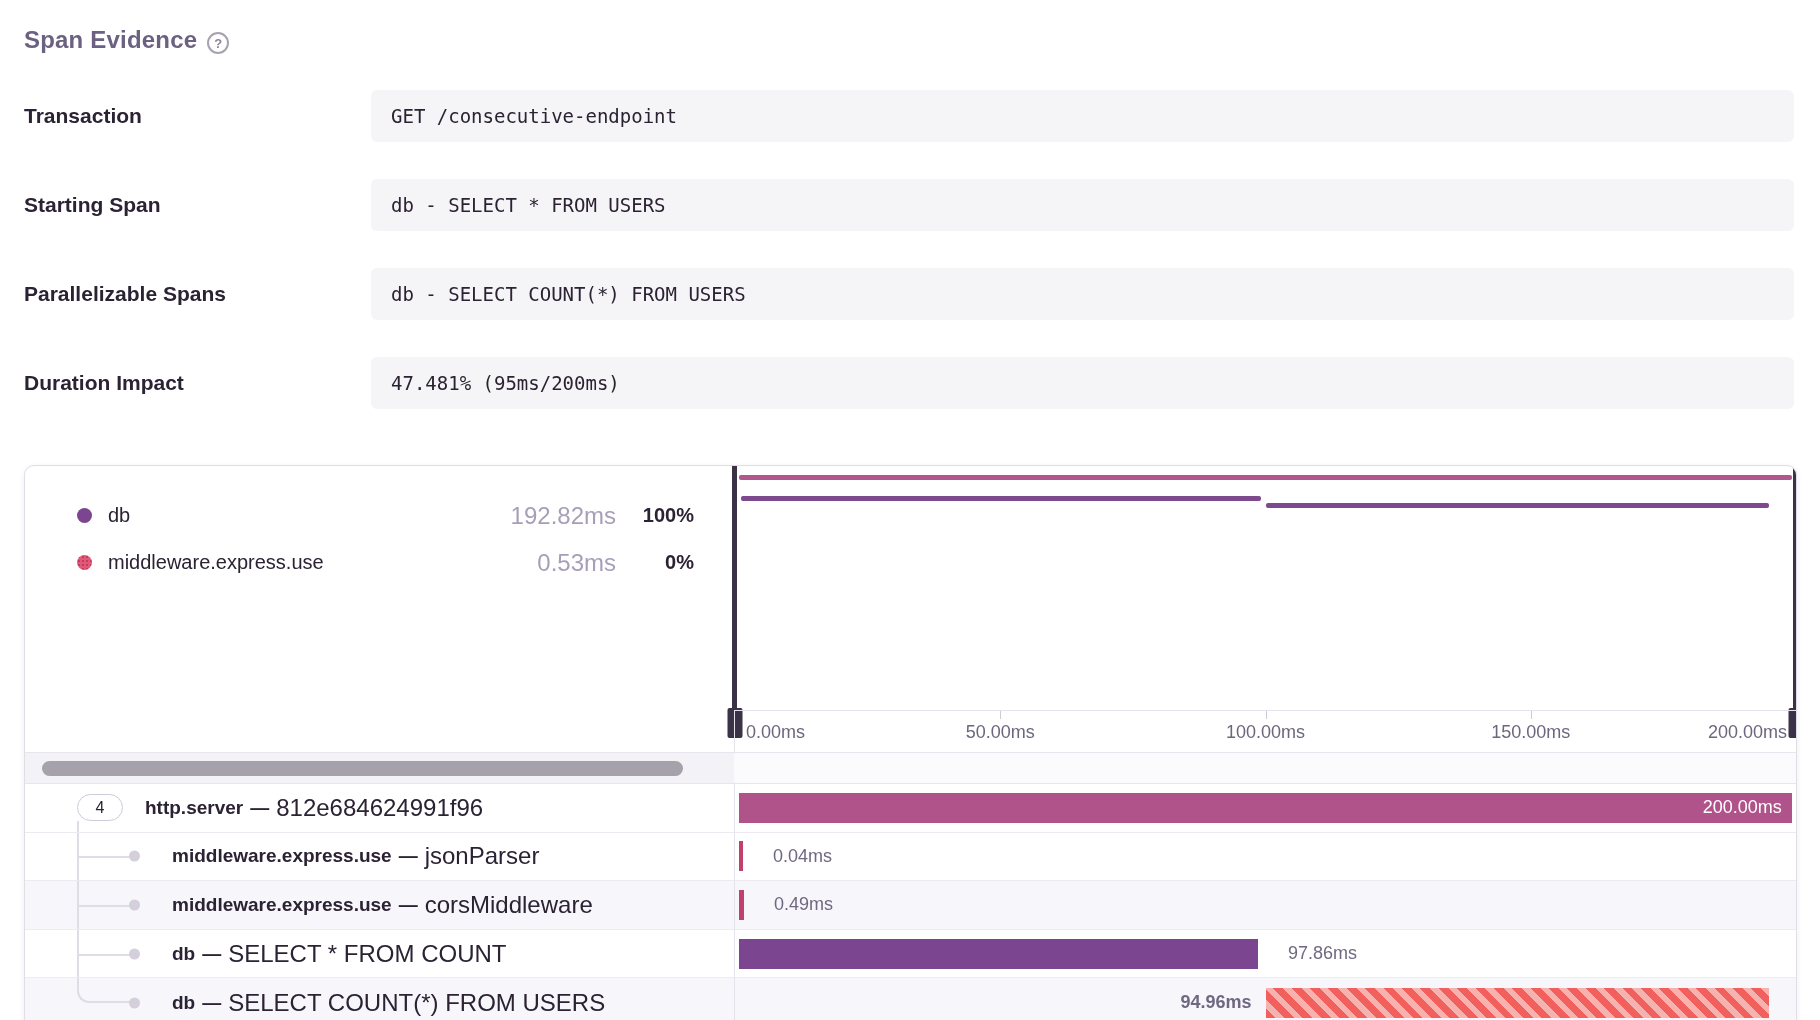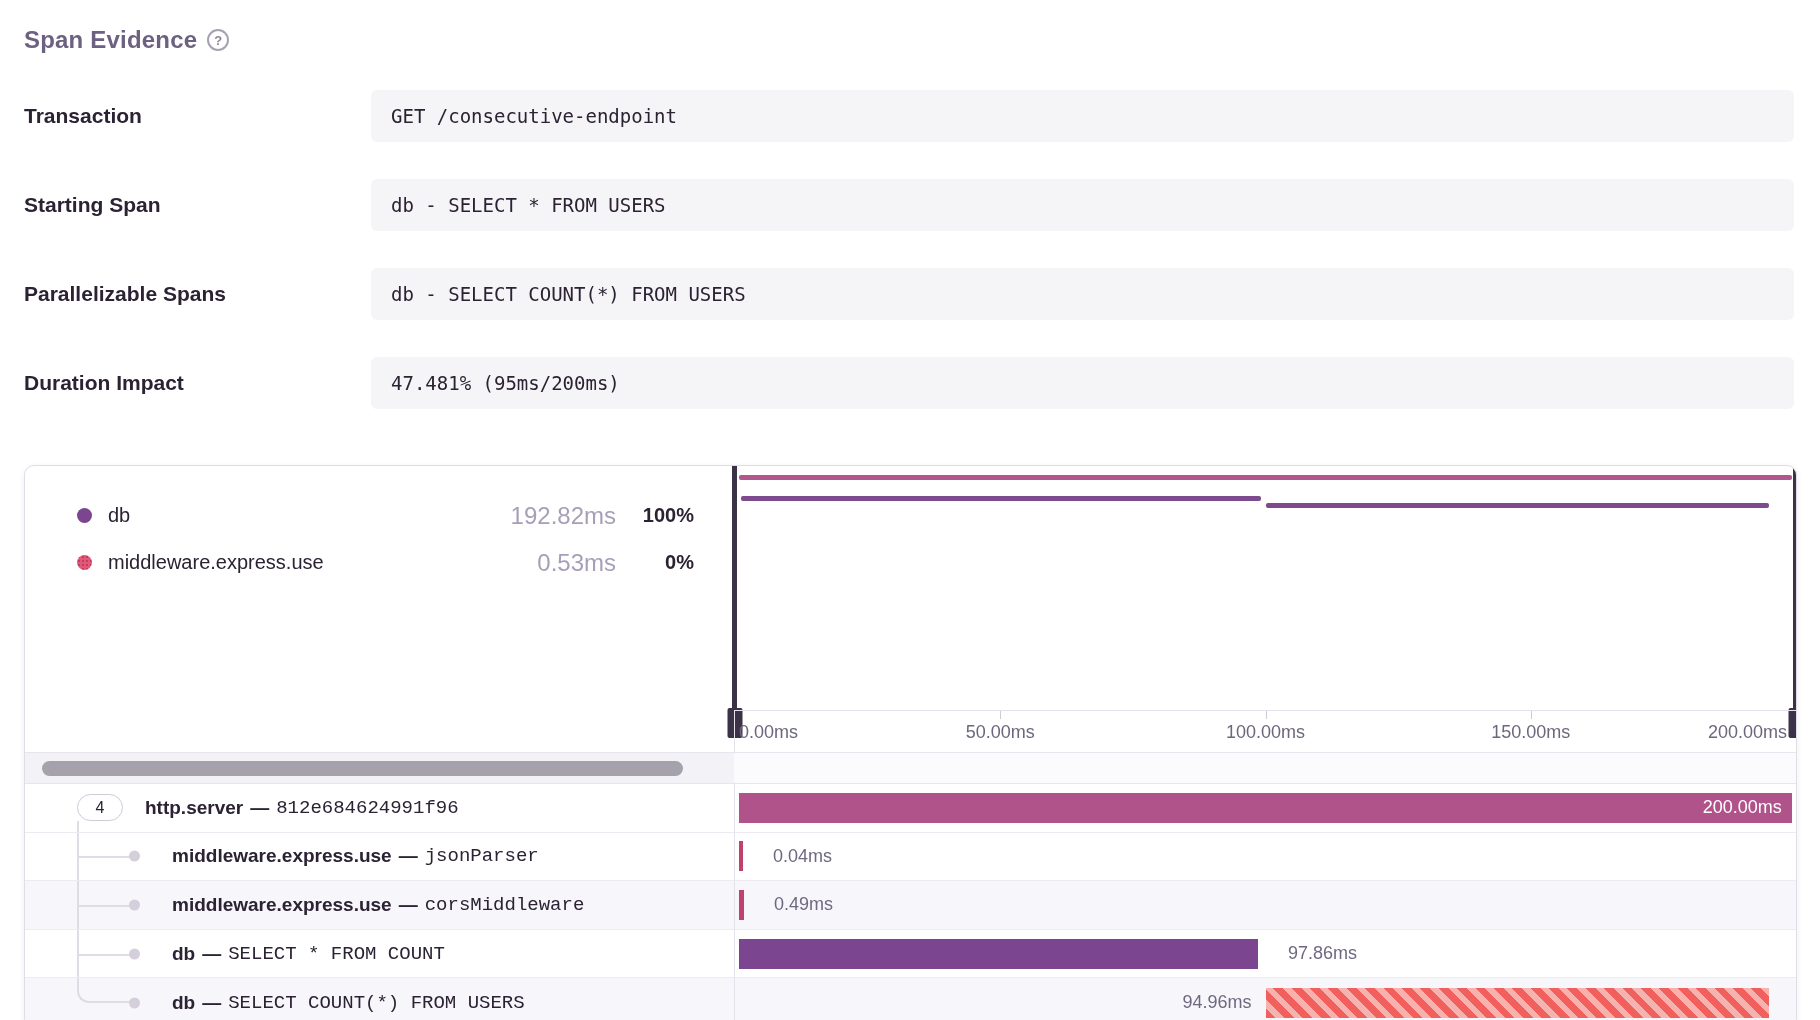--- a/index.html
+++ b/index.html
@@ -1,21 +1,21 @@
 <!DOCTYPE html>
 <html><head>
 <meta charset="utf-8">
 <style>
   * { box-sizing: border-box; margin: 0; padding: 0; }
   html,body { width:1820px; height:1020px; background:#fff; overflow:hidden;
     font-family:"Liberation Sans", sans-serif; color:#2b2233; }
   .wrap { padding:20px 26px 0 24px; }
 
   
-  .hdr { display:flex; align-items:center; gap:10px; margin:6px 0 36px 0; }
+  .hdr { display:flex; align-items:flex-end; gap:10px; margin:6px 0 36px 0; }
   .hdr h2 { font-size:24px; font-weight:bold; color:#6c6180; letter-spacing:.2px; }
   .help { width:22px; height:22px; border:2px solid #a8a1b2; border-radius:50%;
     color:#8d8699; font-size:13px; font-weight:bold; display:flex;
     align-items:center; justify-content:center; cursor:pointer; }
 
   
   .kv { display:grid; grid-template-columns:347px 1fr; row-gap:37px; margin-bottom:56px; }
   .kv-label { font-size:21px; font-weight:bold; align-self:center; }
   .kv-value { background:#f5f4f7; border-radius:6px; height:52px; display:flex;
     align-items:center; padding:0 20px; font-family:"DejaVu Sans Mono", monospace;
@@ -42,21 +42,21 @@
   .mm-handle { position:absolute; top:0; bottom:-28px; width:5px; background:#3b3247; cursor:ew-resize; }
   .mm-handle.left { left:-3px; } .mm-handle.right { right:-2px; }
   .mm-grab { position:absolute; bottom:0; left:50%; transform:translateX(-50%);
     width:15px; height:30px; background:#3b3247; border-radius:2px; }
 
   
   .axis { grid-row:2; grid-column:2; border-top:1px solid #e6e2ec; font-size:18px; color:#6e667e; }
   .tick-mark { position:absolute; top:0; width:1px; height:8px; background:#cfc9d8; }
   .tick { position:absolute; top:50%; transform:translateY(-50%); }
   .tick.mid { transform:translate(-50%,-50%); }
-  .tick.first { left:4px; } .tick.last { right:9px; }
+  .tick.first { left:11px; } .tick.last { right:9px; }
 
   
   .scroll-l { grid-row:3; grid-column:1; background:#f3f2f6;
     border-top:1px solid #e9e5ef; border-bottom:1px solid #e9e5ef; position:relative; }
   .scroll-r { grid-row:3; grid-column:2; background:#fbfafc;
     border-top:1px solid #e9e5ef; border-bottom:1px solid #e9e5ef; }
   .thumb { position:absolute; left:17px; top:8px; width:641px; height:15px;
     border-radius:8px; background:#a5a2ac; cursor:grab; }
 
   
@@ -64,21 +64,21 @@
     border-bottom:1px solid #edeaf2; background:#fff; overflow:hidden; }
   .srow-r { position:relative; display:flex; align-items:center;
     border-bottom:1px solid #edeaf2; border-left:1px solid #e6e2ec; background:#fff; }
   .row-last { border-bottom:none; }
   .tint { background:#f7f6fa; }
   .srow-l { cursor:pointer; }
   .badge { width:46px; height:27px; border:1.5px solid #cfc9d8; border-radius:14px;
     background:#fff; font-size:16px; color:#2b2233; display:flex; align-items:center;
     justify-content:center; margin:0 0 0 30px; cursor:pointer; position:relative; z-index:1; }
   .op { font-size:19px; font-weight:bold; white-space:pre; }
-  .desc { font-size:19px; white-space:pre;font-family:Liberation Mono, monospace; }
+  .desc { font-size:24px; white-space:pre; }
   .sep { font-size:19px; font-weight:bold; padding:0 7px; }
   .indent0 { padding-left:22px; } 
   .child-text { padding-left:147px; display:flex; align-items:center; }
   
   .conn-stub { position:absolute; left:52px; bottom:0; width:2px; height:11px; background:#e0dce5; }
   .conn-v { position:absolute; left:52px; top:0; bottom:0; width:2px; background:#e0dce5; }
   .conn-h { position:absolute; left:52px; top:50%; width:58px; height:2px; background:#e0dce5; }
   .conn-elbow { position:absolute; left:52px; top:0; width:58px; height:50%;
     border-left:2px solid #e0dce5; border-bottom:2px solid #e0dce5;
     border-bottom-left-radius:12px; }
@@ -219,18 +219,18 @@
     <div class="srow-l tint row-last">
       <div class="conn-elbow"></div>
       <div class="tdot"></div>
       <div class="child-text">
         <span class="op">db</span>
         <span class="sep">—</span>
         <span class="desc">SELECT COUNT(*) FROM USERS</span>
       </div>
     </div>
     <div class="srow-r tint row-last">
-      <span class="pre-lbl" style="width: 50%;">94.96ms</span>
+      <span class="pre-lbl" style="width: 50%; font-weight: bold;">94.96ms</span>
       <div class="bar" style="width: 47.5%; background: repeating-linear-gradient(45deg, rgb(242, 96, 94) 0px, rgb(242, 96, 94) 7px, rgb(246, 178, 175) 7px, rgb(246, 178, 175) 13px);"></div>
     </div>
 
   </div>
 </div>
 
 </body></html>

